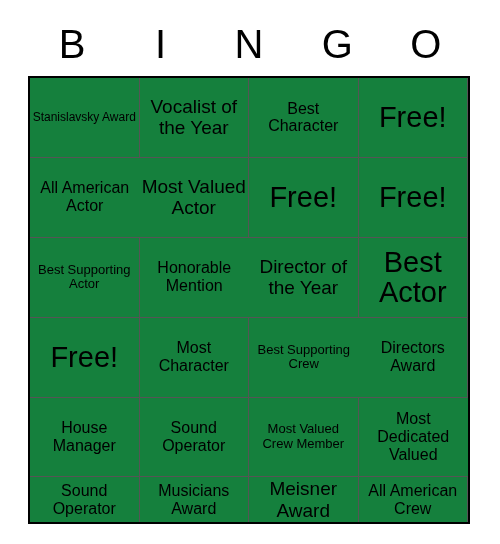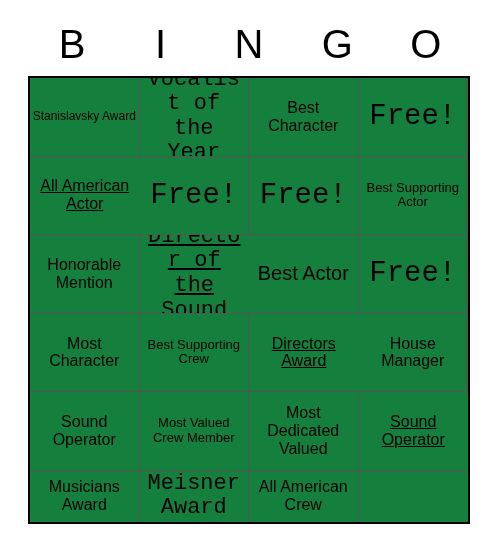--- a/index.html
+++ b/index.html
@@ -61,39 +61,38 @@
     border-bottom: 1px solid #555555;
     display: flex;
     align-items: center;
     justify-content: center;
     text-align: center;
     padding: 1px 2px;
     overflow: hidden;
   }
   .cell:nth-child(5n) {
     border-right: none;
-    text-decoration: underline;
   }
   .cell:nth-child(n+21) {
     border-bottom: none;
   }
   .cell-text {
     display: block;
     width: 100%;
     text-align: center;
     line-height: 1.12;
     word-wrap: break-word;
   }
   
   .fs-xs .cell-text { font-size: 12px; }
   .fs-sm .cell-text { font-size: 13px; }
   .fs-md .cell-text { font-size: 16px; }
-  .fs-lg .cell-text { font-size: 22px; font-family: Liberation Mono, monospace; }
-  .fs-xl .cell-text { font-size: 20px; line-height: 1.05; }
-  .fs-free .cell-text { font-size: 29px; line-height: 1.0; font-family: Liberation Mono, monospace; }
+  .fs-lg .cell-text { font-size: 19px; }
+  .fs-xl .cell-text { font-size: 29px; line-height: 1.05; }
+  .fs-free .cell-text { font-size: 29px; line-height: 1.0; }
 </style>
 </head>
 <body>
 
 <div id="card">
 
   <div id="header-row">
     <div class="header-letter">B</div>
     <div class="header-letter">I</div>
     <div class="header-letter">N</div>
@@ -112,35 +111,38 @@
     <div class="cell fs-md">
         <span class="cell-text">Best Character</span>
       </div>
     <div class="cell fs-free">
         <span class="cell-text">Free!</span>
       </div>
     <div class="cell fs-md">
         <span class="cell-text">All American Actor</span>
       </div>
 
+    <div class="cell fs-lg">
+        <span class="cell-text">Most Valued Actor</span>
+      </div>
     <div class="cell fs-free">
         <span class="cell-text">Free!</span>
       </div>
     <div class="cell fs-free">
         <span class="cell-text">Free!</span>
       </div>
     <div class="cell fs-sm">
         <span class="cell-text">Best Supporting Actor</span>
       </div>
     <div class="cell fs-md">
         <span class="cell-text">Honorable Mention</span>
       </div>
 
     <div class="cell fs-lg">
-        <span class="cell-text">Director of the Sound</span>
+        <span class="cell-text">Director of the Year</span>
       </div>
     <div class="cell fs-xl">
         <span class="cell-text">Best Actor</span>
       </div>
     <div class="cell fs-free">
         <span class="cell-text">Free!</span>
       </div>
     <div class="cell fs-md">
         <span class="cell-text">Most Character</span>
       </div>

